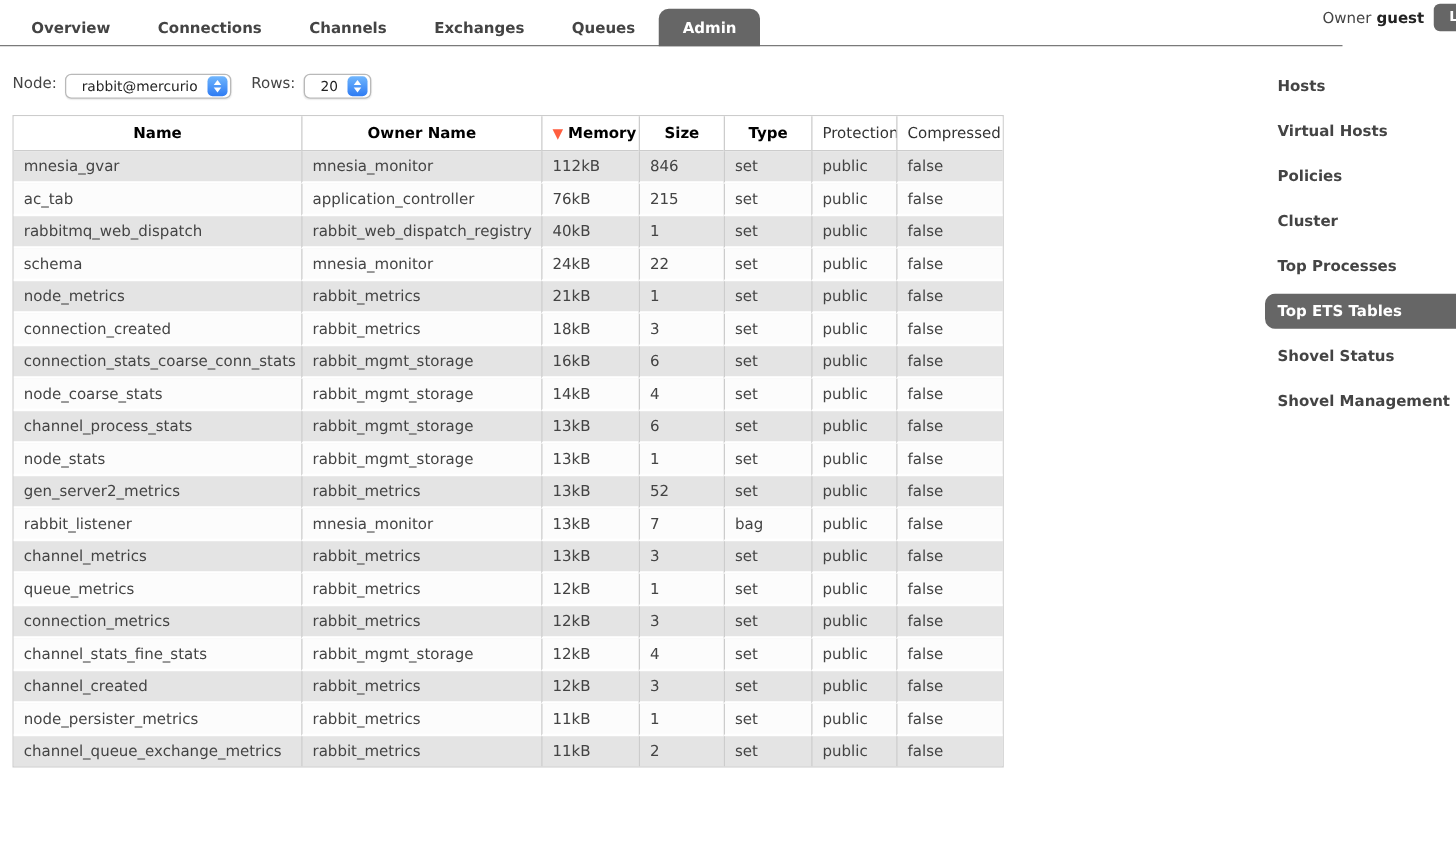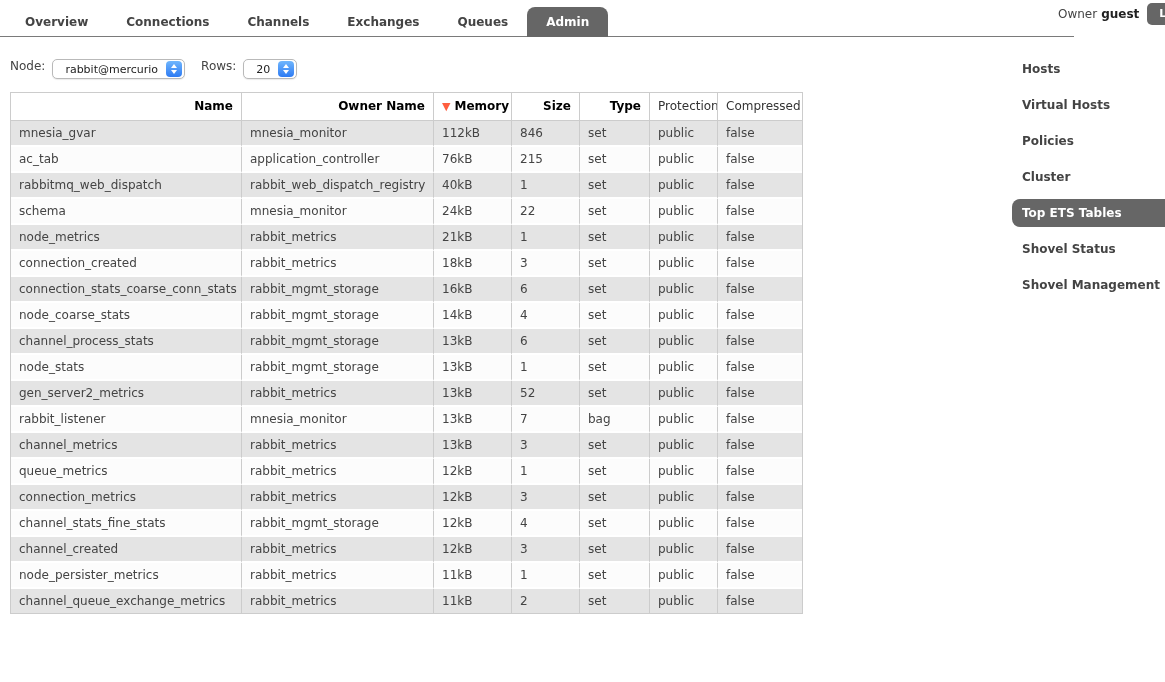--- a/index.html
+++ b/index.html
@@ -75,21 +75,21 @@
   .stepper i.down { border-top: 4px solid #fff; }
 
   
   table.list {
     margin-top: 13px; width: 791px; table-layout: fixed;
     border-collapse: separate; border-spacing: 0;
     border: 1px solid var(--table-border);
     font-size: 12px; color: #444;
   }
   table.list th {
-    font-size: 12px; font-weight: bold; color: #000; text-align: right;
+    font-size: 12px; font-weight: bold; color: #000; text-align: center;
     padding: 6px 8px; line-height: 15px; background: #fff;
     border-bottom: 1px solid var(--table-border);
     white-space: nowrap; overflow: hidden;
   }
   table.list th.sortable { cursor: pointer; }
   table.list th.plain { font-weight: normal; color: #333; }
   table.list th + th, table.list td + td { border-left: 1px solid var(--table-border); }
   table.list td {
     padding: 4px 8px; line-height: 16px;
     border-bottom: 2px solid #fff;
@@ -351,16 +351,17 @@
         </tr>
       </tbody>
   </table>
 </div>
 
 <ul class="sidebar" id="sidebar">
     <li>Hosts</li>
     <li>Virtual Hosts</li>
     <li>Policies</li>
     <li>Cluster</li>
+    <li>Top Processes</li>
     <li class="selected">Top ETS Tables</li>
     <li>Shovel Status</li>
     <li>Shovel Management</li>
   </ul>
 
 </body></html>

